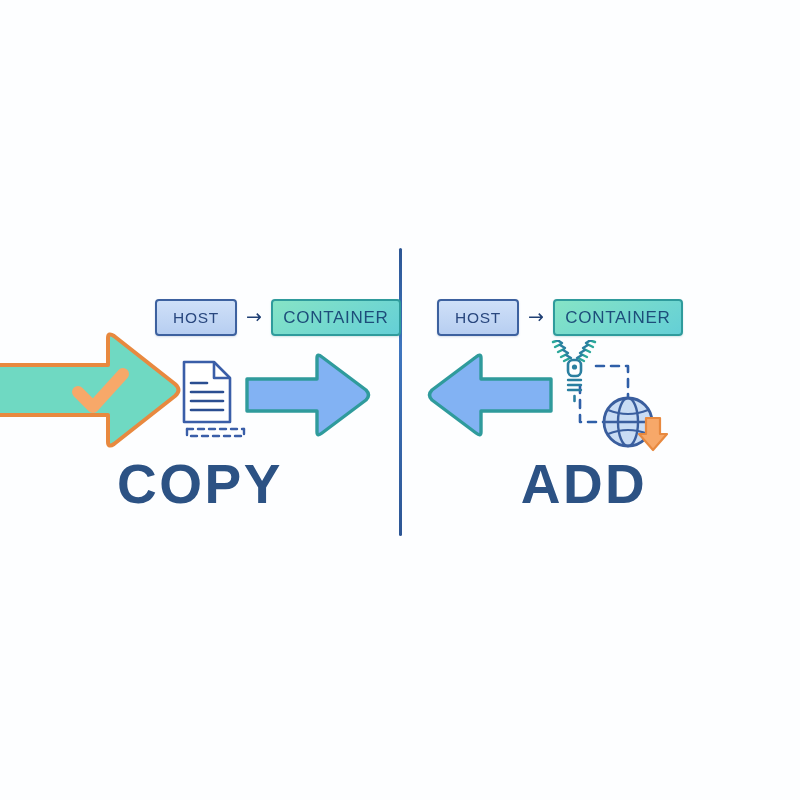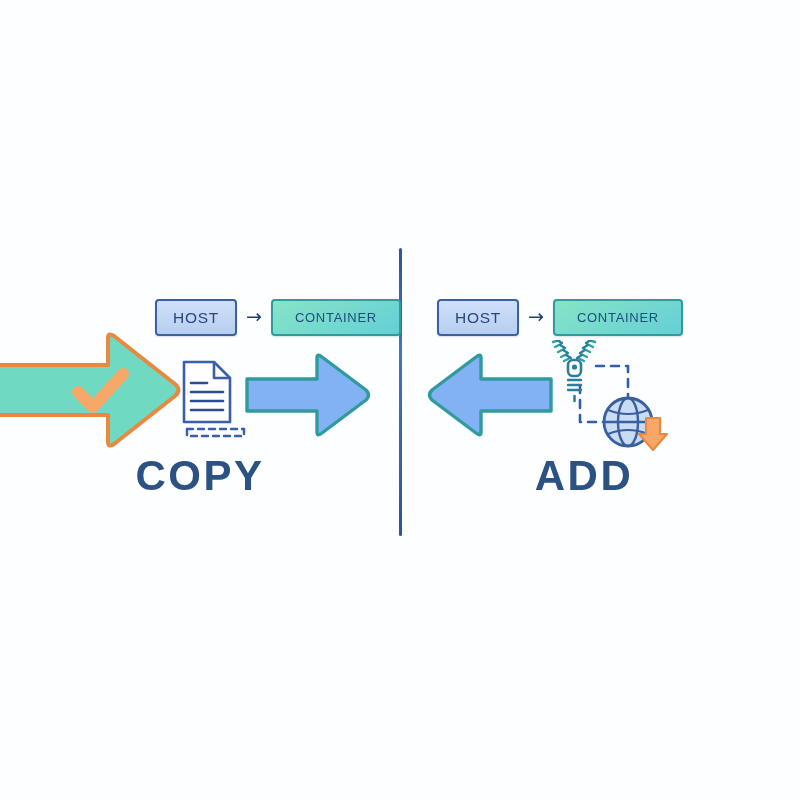--- a/index.html
+++ b/index.html
@@ -65,37 +65,37 @@
     background: linear-gradient(to bottom, #cfe0f8, #b7cef1);
     border: 2.2px solid #3d619f;
     box-shadow: 0 1px 2px rgba(40,70,130,.18);
   }
   .pill-container {
     width: 130px;
     background: linear-gradient(150deg, #86e4c6, #64cfd6);
     border: 2.2px solid #2f9b9c;
     box-shadow: 0 1px 2px rgba(30,110,110,.18);
     color: #1d4d7a;
-    font-size: 13px;
+    font-size: 17px;
   }
   .pill-arrow {
     font-size: 19px;
     color: #1f3f74;
     line-height: 1;
     font-family: "DejaVu Sans", sans-serif;
     padding-bottom: 2px;
   }
 
   
   .verb-label {
     position: absolute;
     top: 452px;
     width: 400px;
     text-align: center;
-    font-size: 42px;
+    font-size: 55px;
     font-weight: bold;
     letter-spacing: 2.5px;
     color: #2c5284;
   }
   #label-copy { left: 0;   }
   #label-add  { left: 400px; }
 
   
   .art { position: absolute; }
   #art-big-teal-arrow { left: -10px; top: 330px; }

